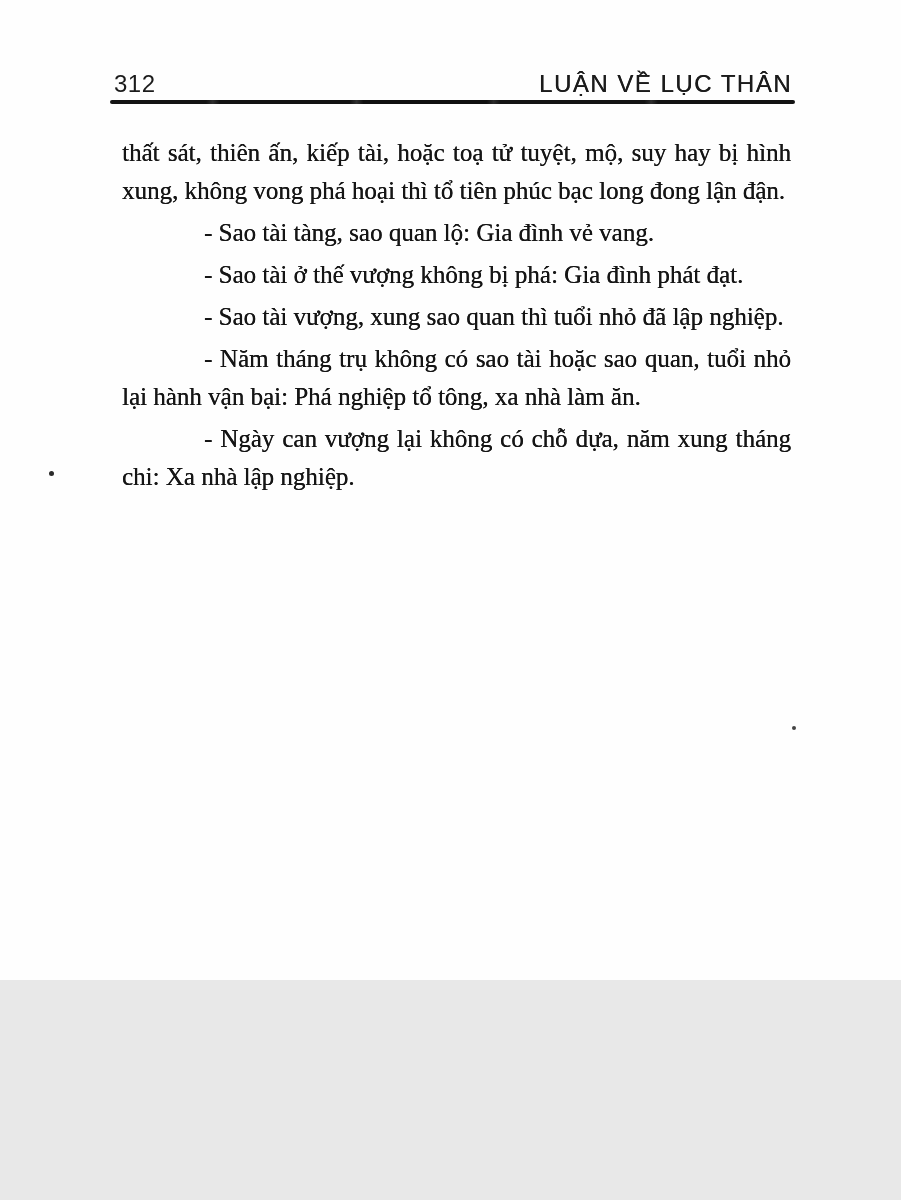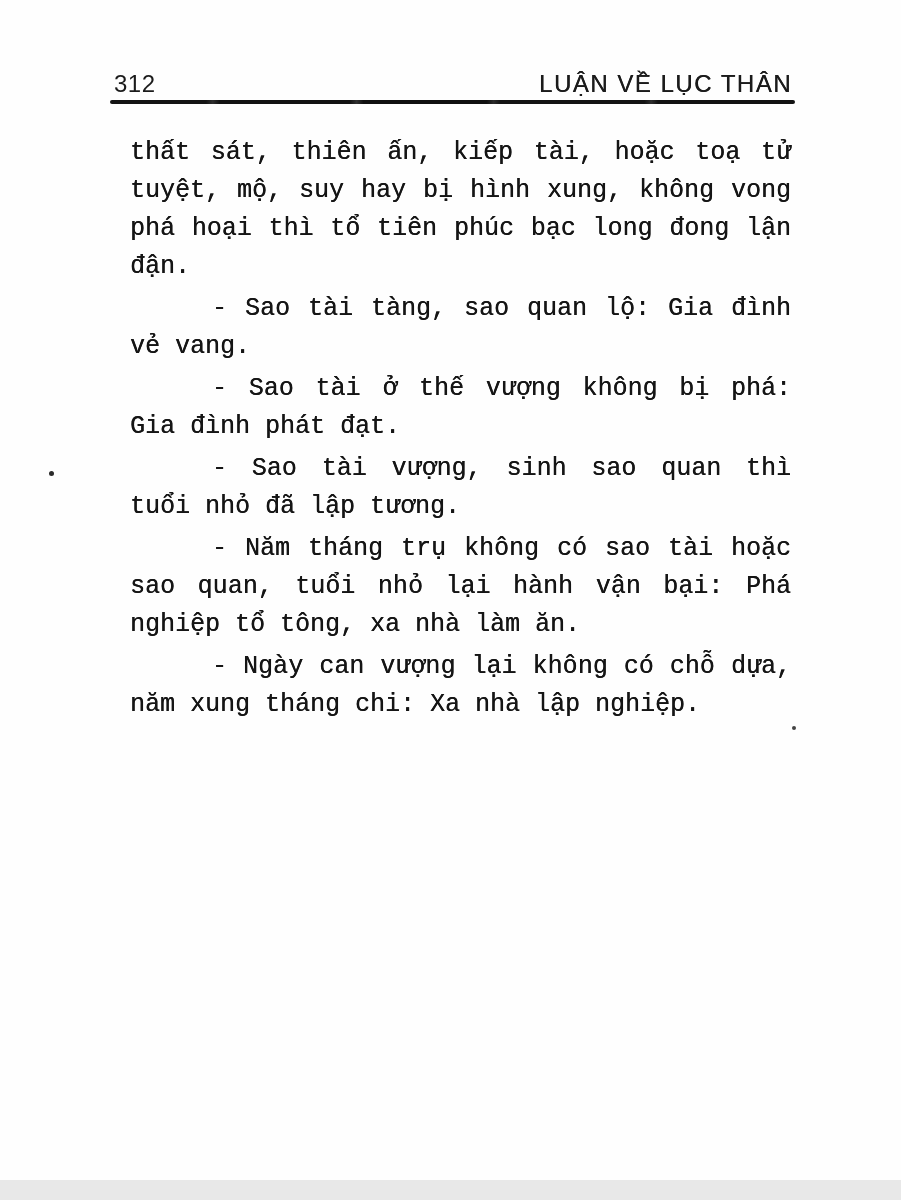--- a/index.html
+++ b/index.html
@@ -1,19 +1,19 @@
 <!DOCTYPE html>
 <html><head>
 <meta charset="utf-8">
 <style>
   html, body { margin: 0; padding: 0; background: #e8e8e8; }
   .page {
     position: relative;
     width: 901px;
-    height: 1180px;
+    height: 980px;
     margin: 0 auto;
     background: #fefefe;
     overflow: hidden;
     font-family: "Liberation Serif", serif;
   }
 
   
   .running-header {
     position: absolute;
     left: 114px;
@@ -55,23 +55,22 @@
     left: 114px;
     top: 134px;
     width: 677px;
     font-size: 25px;
     line-height: 38px;
     text-align: justify;
     color: #151515;
     text-shadow: 0.25px 0.25px 0 #151515;
   }
   .body-text p {
-    margin: 0 0 4px 16px;
+    margin: 0 0 4px 8px;
     text-indent: 82px;
-    font-family: Liberation Mono, monospace;
   }
   .body-text p.continuation {
     text-indent: 0;
   }
 
   
   .speck {
     position: absolute;
     background: #2a2a2a;
     border-radius: 50%;
@@ -89,21 +88,21 @@
     <span class="page-number">312</span>
     <span class="header-title">LUẬN VỀ LỤC THÂN</span>
   </div>
 
   <div class="header-rule"></div>
 
   <div class="body-text">
     <p class="continuation">thất sát, thiên ấn, kiếp tài, hoặc toạ tử tuyệt, mộ, suy hay bị hình xung, không vong phá hoại thì tổ tiên phúc bạc long đong lận đận.</p>
     <p>- Sao tài tàng, sao quan lộ: Gia đình vẻ vang.</p>
     <p>- Sao tài ở thế vượng không bị phá: Gia đình phát đạt.</p>
-    <p>- Sao tài vượng, sinh sao quan thì tuổi nhỏ đã lập tương.</p>
+    <p>- Sao tài vượng, xung sao quan thì tuổi nhỏ đã lập nghiệp.</p>
     <p>- Năm tháng trụ không có sao tài hoặc sao quan, tuổi nhỏ lại hành vận bại: Phá nghiệp tổ tông, xa nhà làm ăn.</p>
     <p>- Ngày can vượng lại không có chỗ dựa, năm xung tháng chi: Xa nhà lập nghiệp.</p>
   </div>
 
   <span class="speck speck-a"></span>
   <span class="speck speck-b"></span>
   <span class="speck speck-c"></span>
 
 </div>
 

